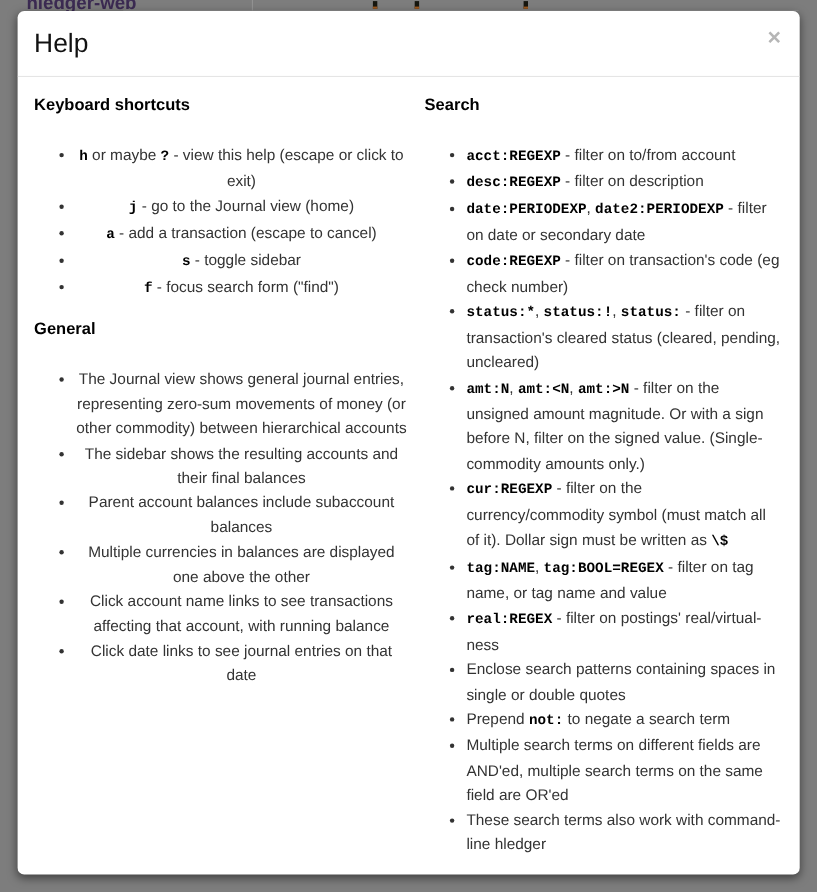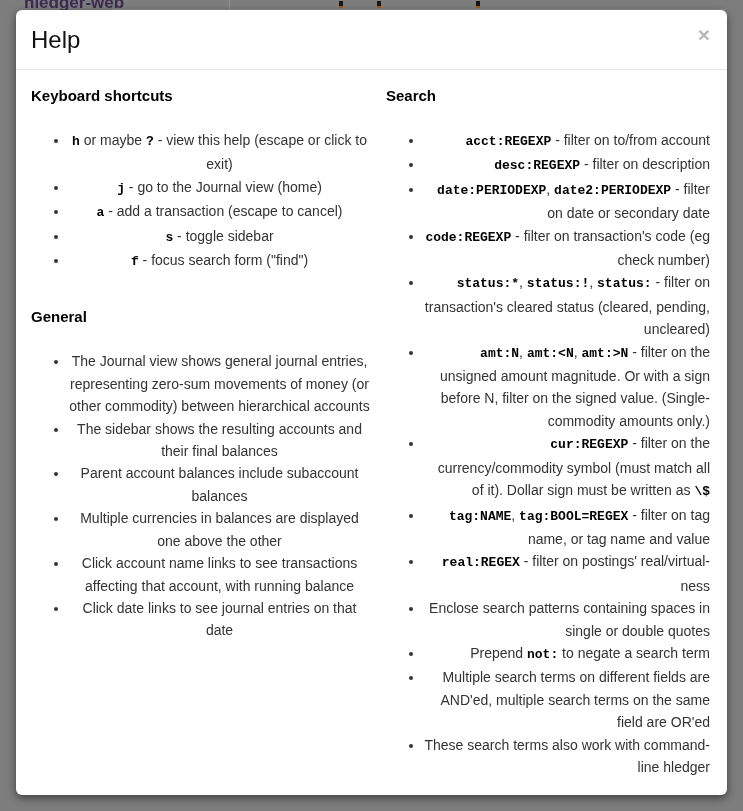--- a/index.html
+++ b/index.html
@@ -54,28 +54,28 @@
     padding: 16px 15px 0 15px;
   }
   .col-left  { width: 355px; flex: none; }
   .col-right { flex: 1; min-width: 0; }
 
   .section-heading {
     margin: 0 0 23px 0;
     font-size: 15px; font-weight: bold; color: #000;
     line-height: 20px;
   }
-  .help-section + .help-section .section-heading { margin-top: 34px; }
+  .help-section + .help-section .section-heading { margin-top: 17px; }
 
   .help-list {
     margin: 0; padding: 0 0 0 38px;
     font-size: 14px; line-height: 22.4px; color: #333;
   }
   .col-left  .help-list li { padding-right: 16px; text-align: center; }
-  .col-right .help-list li { padding-right: 2px; text-align: right; }
+  .col-right .help-list li { padding-right: 2px; }
 
   code {
     font-family: "Liberation Mono", monospace;
     font-weight: bold; font-size: 13px; color: #000;
   }
 </style>
 </head>
 <body>
 
 <div>

